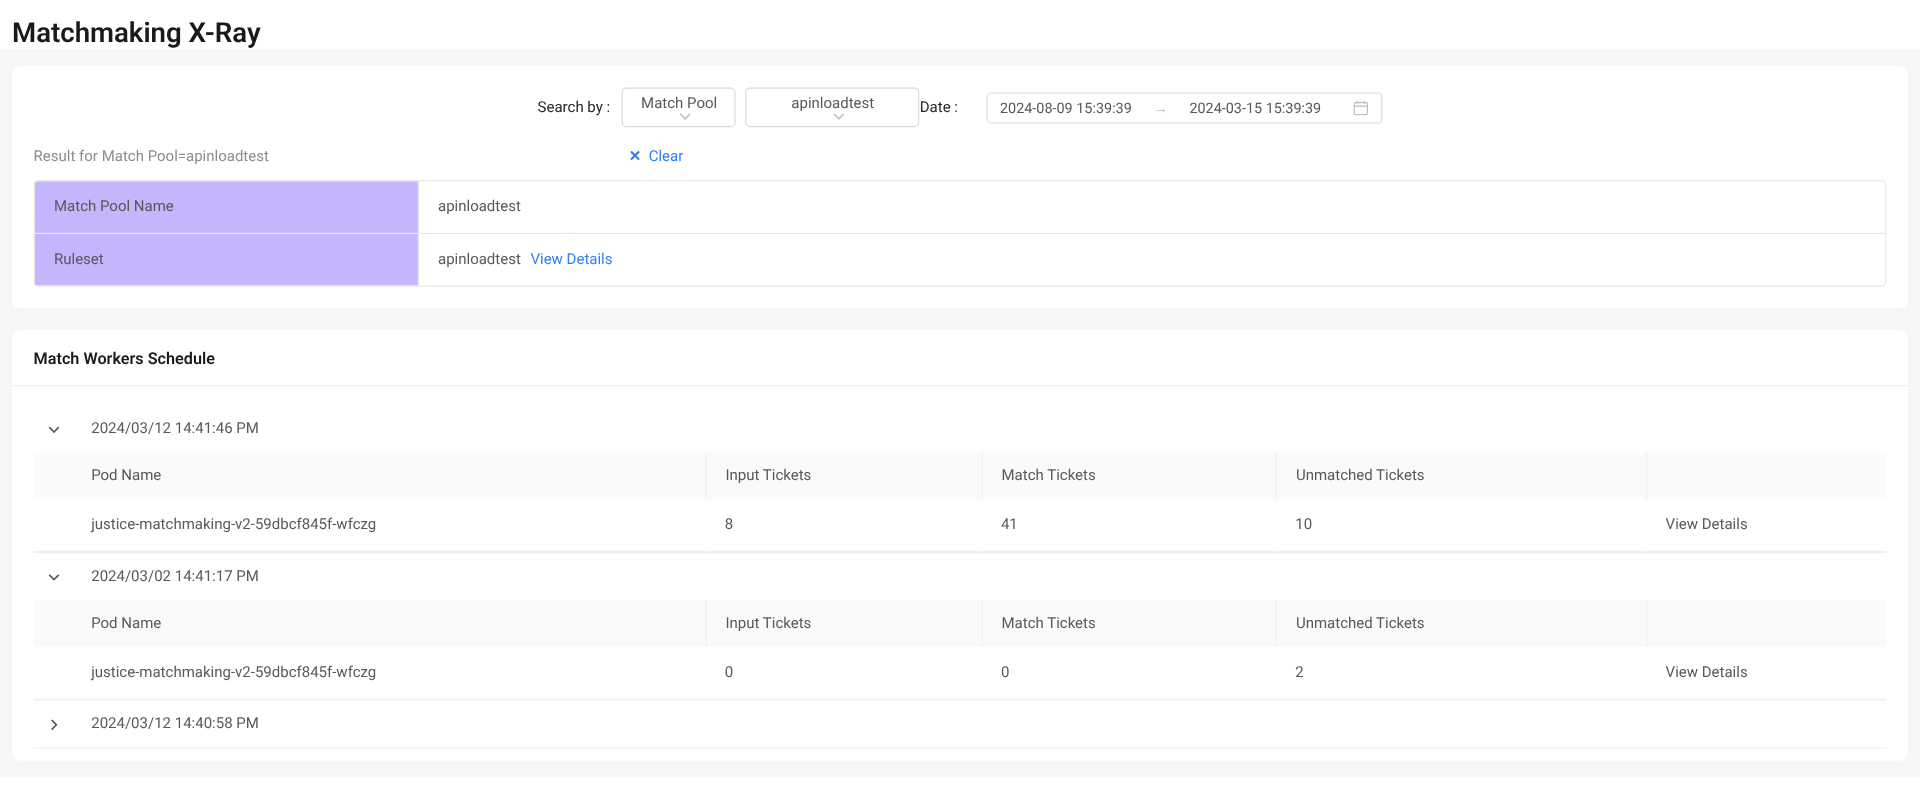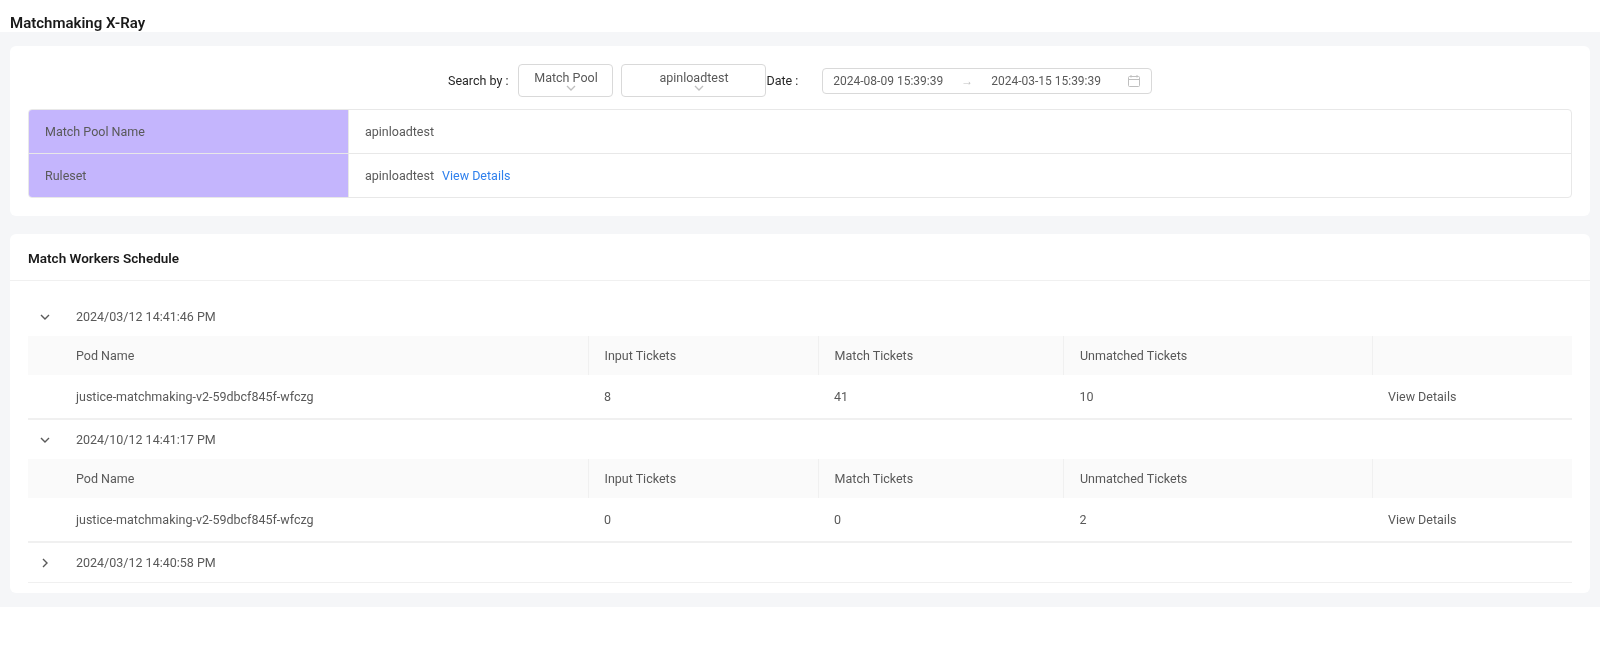--- a/index.html
+++ b/index.html
@@ -1,18 +1,18 @@
 <!DOCTYPE html>
 <html><head>
 <meta charset="utf-8">
 <style>
 * { box-sizing: border-box; margin: 0; padding: 0; }
 body { font-family: -apple-system, BlinkMacSystemFont, "Segoe UI", Roboto, "Helvetica Neue", Arial, sans-serif; font-size: 13px; color: #262626; background: #fff; }
 .page-header { padding: 14px 10px 0 10px; }
-.page-title { font-size: 15px; font-weight: 600; color: #1a1a1a; }
+.page-title { font-size: 23px; font-weight: 600; color: #1a1a1a; }
 .tabs { display: flex; gap: 22px; margin-top: 18px; padding: 0 0 0 0; border-bottom: 1px solid transparent; }
 .tab { font-size: 12.5px; color: #262626; padding: 8px 0 10px 0; cursor: pointer; border-bottom: 2px solid transparent; }
 .tab.active { color: #2f80ed; border-bottom-color: #2f80ed; }
 .content-gray { background: #f5f6f8; padding: 14px 10px; }
 .card { background: #fff; border-radius: 6px; padding: 18px 18px; }
 .search-row { display: flex; align-items: center; justify-content: center; }
 .search-left { display: flex; align-items: center; gap: 8px; }
 .search-label { font-size: 12.5px; color: #262626; margin-right: 2px; }
 .select { display: inline-flex; align-items: center; justify-content: space-between; border: 1px solid #d9d9d9; border-radius: 4px; padding: 5px 8px; font-size: 12.5px; color: #595959; background: #fff; cursor: pointer; flex-direction: column; }
 .select .chev { margin-left: 10px; color: #bfbfbf; font-size: 10px; }
@@ -90,20 +90,27 @@
           <span class="cal">
             <svg width="14" height="14" viewBox="0 0 14 14">
                 <rect x="1.5" y="2.5" width="11" height="10" rx="1" stroke="#bfbfbf" fill="none"></rect>
                 <path d="M1.5 5.5h11M4 1v2.5M10 1v2.5" stroke="#bfbfbf"></path>
               </svg>
           </span>
         </div>
       </div>
     </div>
 
+    <div class="result-row">
+      <span class="result-text">Result for Match Pool=apinloadtest</span>
+      <span class="clear-link">
+        <span class="x">✕</span>
+        <span>Clear</span>
+      </span>
+    </div>
 
     <div class="info-table">
       <div class="info-row">
         <div class="info-cell-label">Match Pool Name</div>
         <div class="info-cell-value">
           <span>apinloadtest</span>
         </div>
       </div>
       <div class="info-row">
         <div class="info-cell-label">Ruleset</div>
@@ -150,21 +157,21 @@
             </tbody>
           </table>
         </div>
         <div class="sched-group">
           <div class="sched-head">
             <span class="chevron">
               <svg width="10" height="6" viewBox="0 0 10 6">
                 <path d="M1 1l4 4 4-4" stroke="#595959" stroke-width="1.4" fill="none"></path>
               </svg>
             </span>
-            <span class="sched-timestamp">2024/10/12 14:41:17 PM</span>
+            <span class="sched-timestamp">2024/03/02 14:41:17 PM</span>
           </div>
           <table class="sched-table">
             <thead>
               <tr>
                 <th class="th-pod">Pod Name</th>
                 <th>Input Tickets</th>
                 <th>Match Tickets</th>
                 <th>Unmatched Tickets</th>
                 <th class="th-act"></th>
               </tr>

